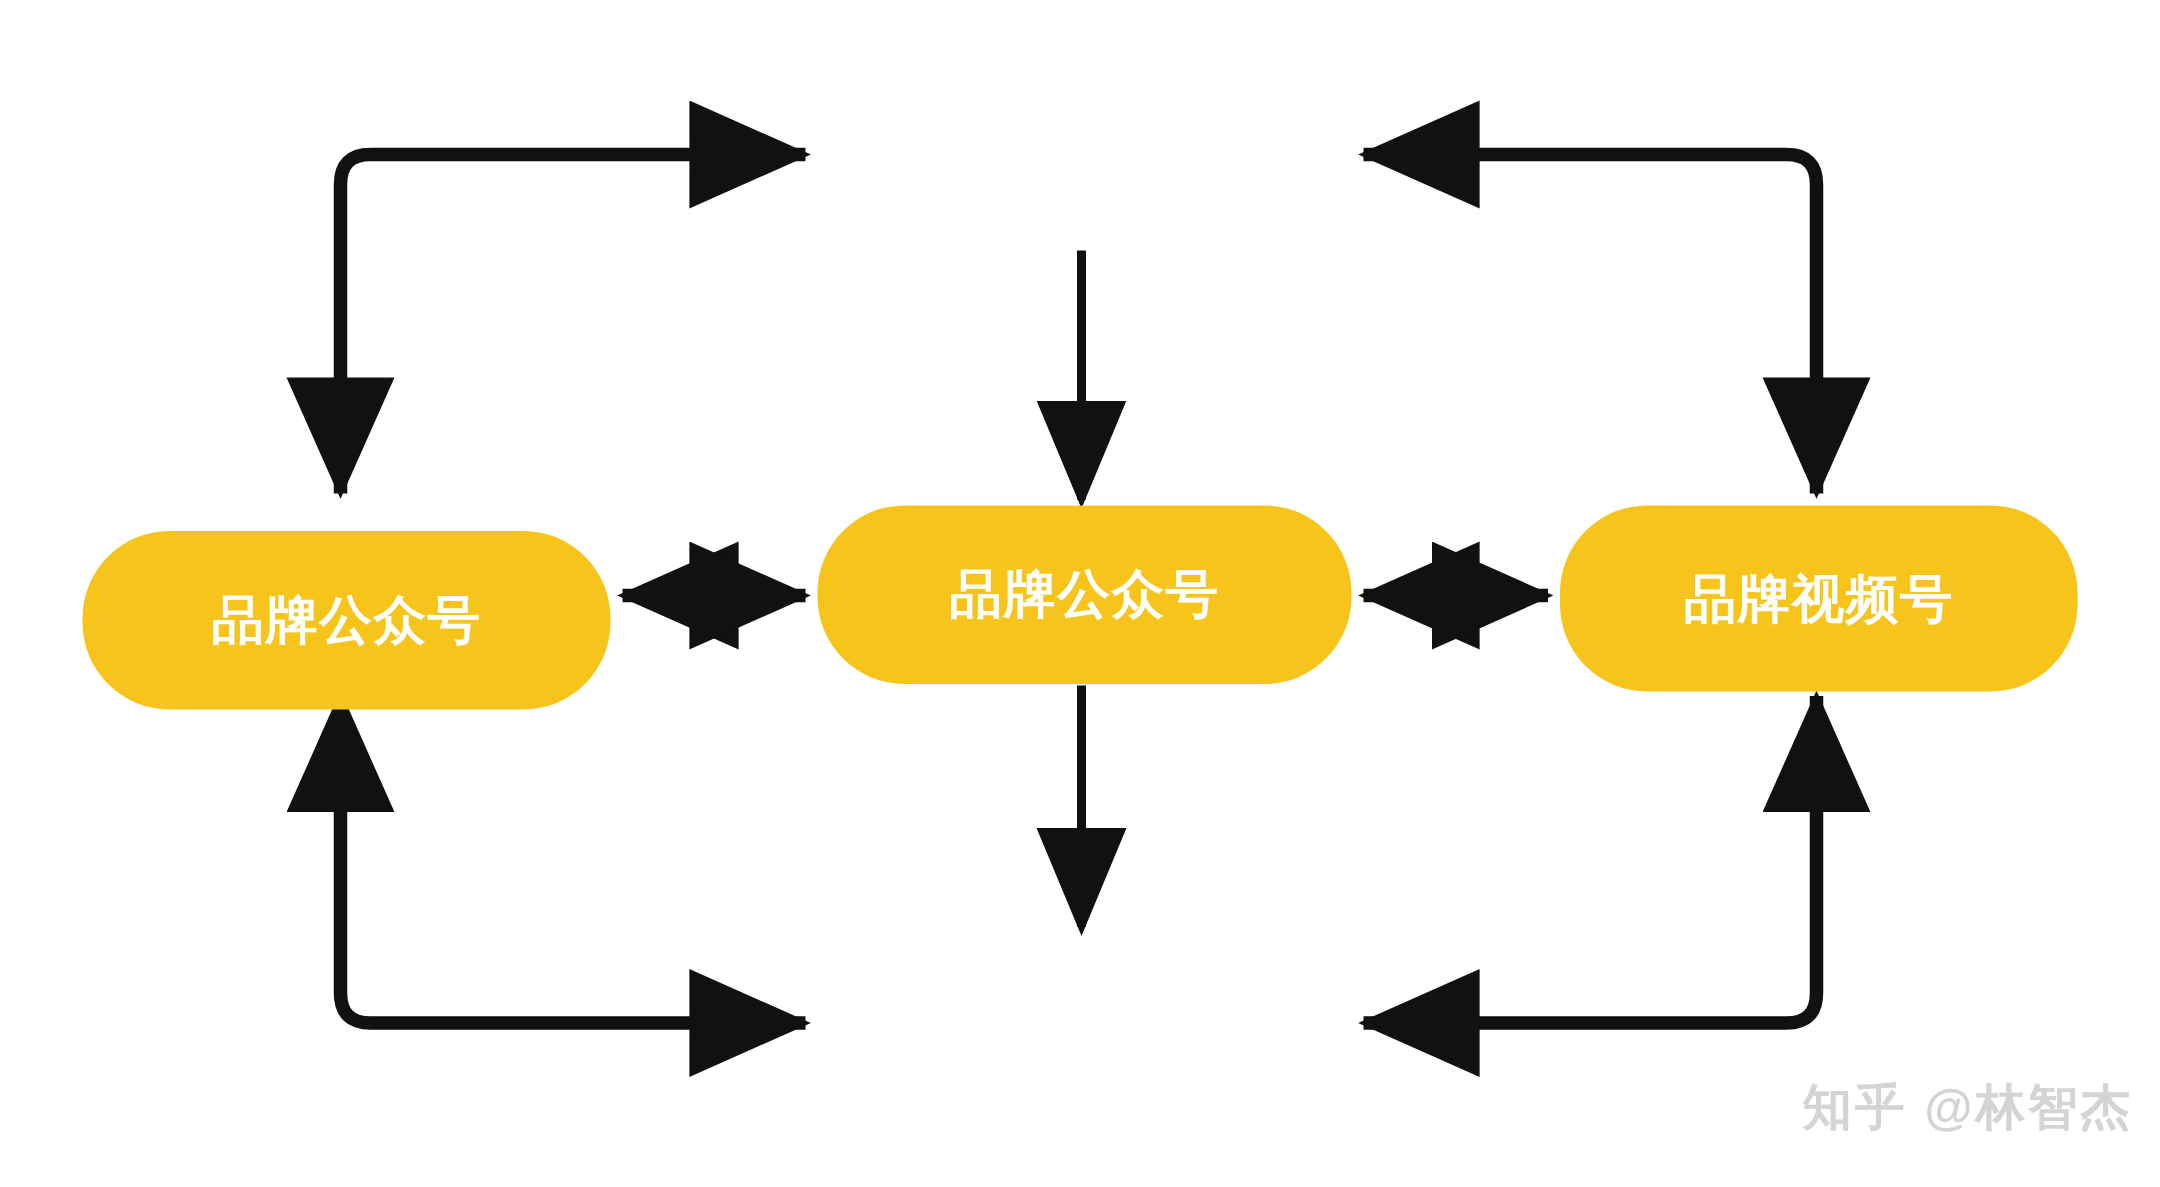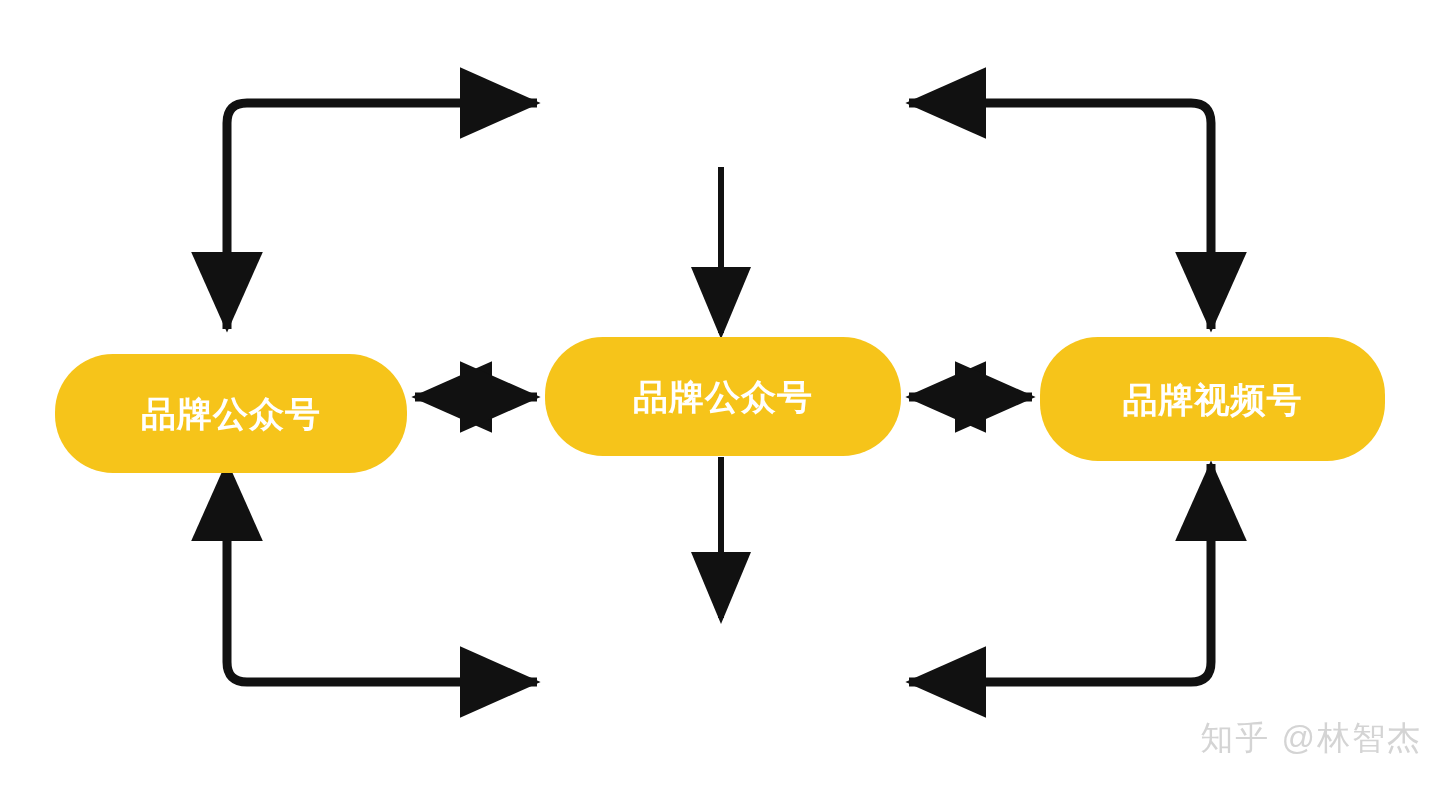--- a/index.html
+++ b/index.html
@@ -51,21 +51,21 @@
   #node-community    { left: 545px; top: 337px; width: 356px; height: 119px; }
   #node-video        { left: 1040px;top: 337px; width: 345px; height: 124px; }
   #node-mall         { left: 545px; top: 622px; width: 356px; height: 121px; }
 
   .watermark {
     position: absolute;
     right: 18px;
     bottom: 30px;
     color: #D4D4D4;
     font-size: 33px;
-    font-weight: normal;
+    font-weight: bold;
     letter-spacing: 2px;
     white-space: nowrap;
     user-select: none;
     z-index: 3;
   }
 </style>
 </head>
 <body>
 
 <div id="canvas">

